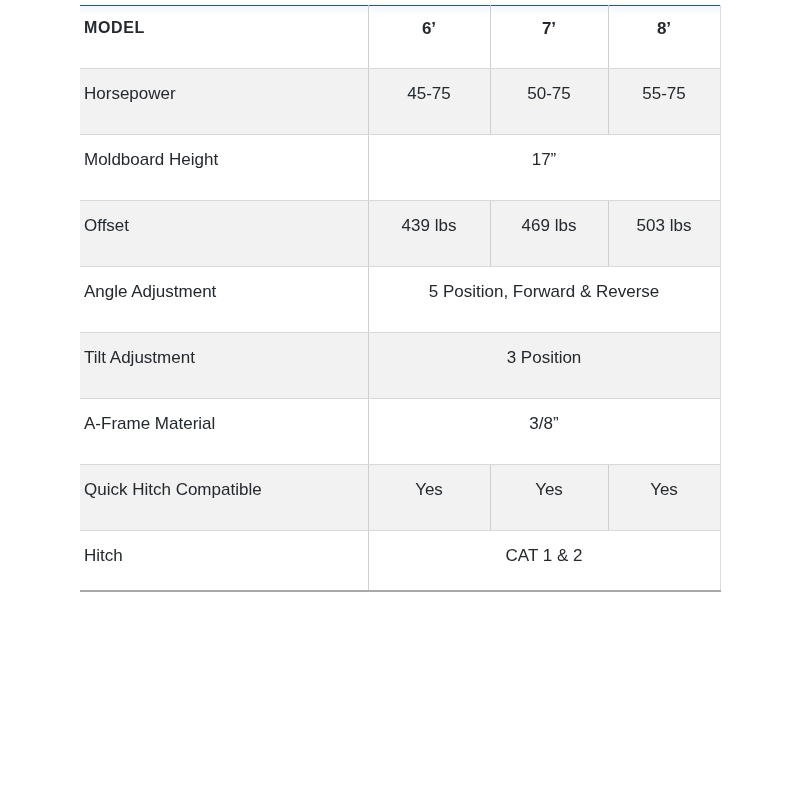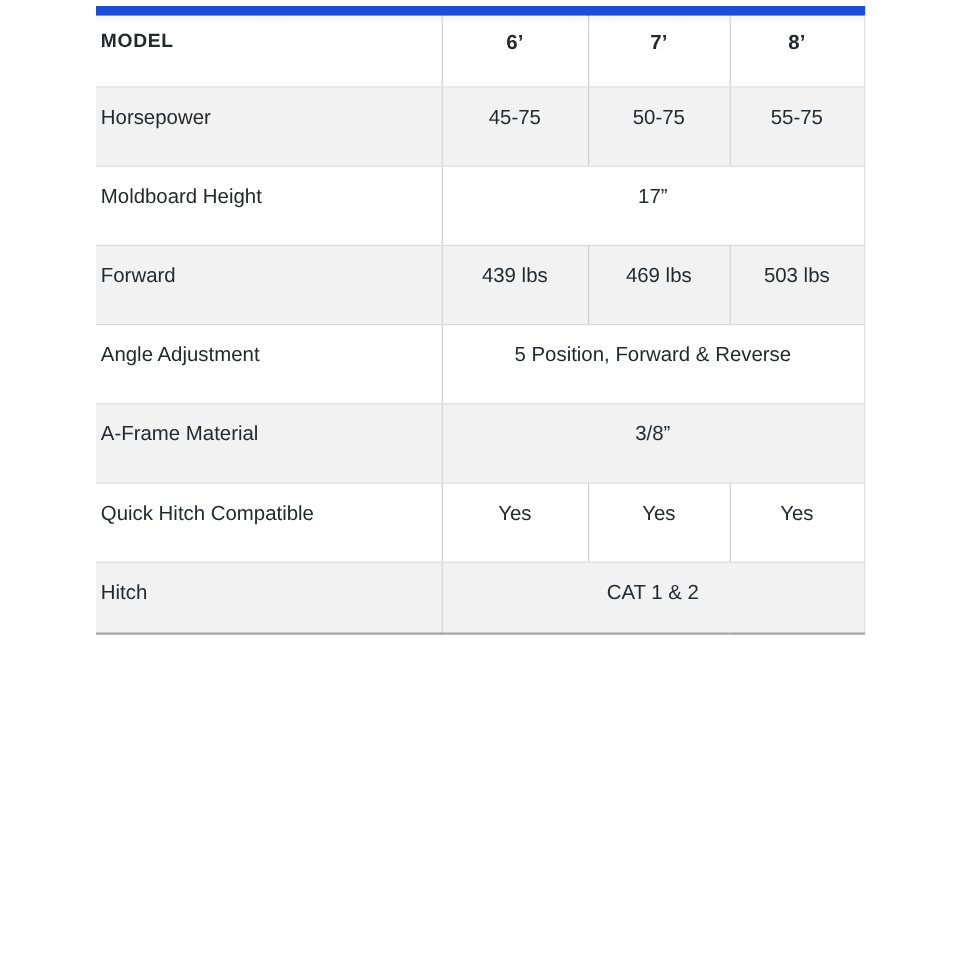--- a/index.html
+++ b/index.html
@@ -11,21 +11,21 @@
     font-family: "Liberation Sans", sans-serif;
     color: #24292e;
   }
   .spec-table {
     position: absolute;
     left: 80px;
     top: 5px;
     width: 640px;
     border-collapse: collapse;
     table-layout: fixed;
-    border-top: 8px solid #1d4ed8;
+    border-top: 1px solid #1d4ed8;
     border-bottom: 2px solid #a8a8a8;
   }
   .spec-table th,
   .spec-table td {
     box-sizing: border-box;
     vertical-align: top;
     border-bottom: 1px solid #d9d9d9;
     font-size: 17px;
     font-weight: 400;
     padding: 15px 4px 0 4px;
@@ -85,28 +85,32 @@
       <td class="lbl">Horsepower</td>
       <td class="val">45-75</td>
       <td class="val">50-75</td>
       <td class="val">55-75</td>
     </tr>
     <tr>
       <td class="lbl">Moldboard Height</td>
       <td class="val" colspan="3">17”</td>
     </tr>
     <tr>
-      <td class="lbl">Forward</td>
+      <td class="lbl">Offset</td>
       <td class="val">439 lbs</td>
       <td class="val">469 lbs</td>
       <td class="val">503 lbs</td>
     </tr>
     <tr>
       <td class="lbl">Angle Adjustment</td>
       <td class="val" colspan="3">5 Position, Forward &amp; Reverse</td>
+    </tr>
+    <tr>
+      <td class="lbl">Tilt Adjustment</td>
+      <td class="val" colspan="3">3 Position</td>
     </tr>
     <tr>
       <td class="lbl">A-Frame Material</td>
       <td class="val" colspan="3">3/8”</td>
     </tr>
     <tr>
       <td class="lbl">Quick Hitch Compatible</td>
       <td class="val">Yes</td>
       <td class="val">Yes</td>
       <td class="val">Yes</td>

